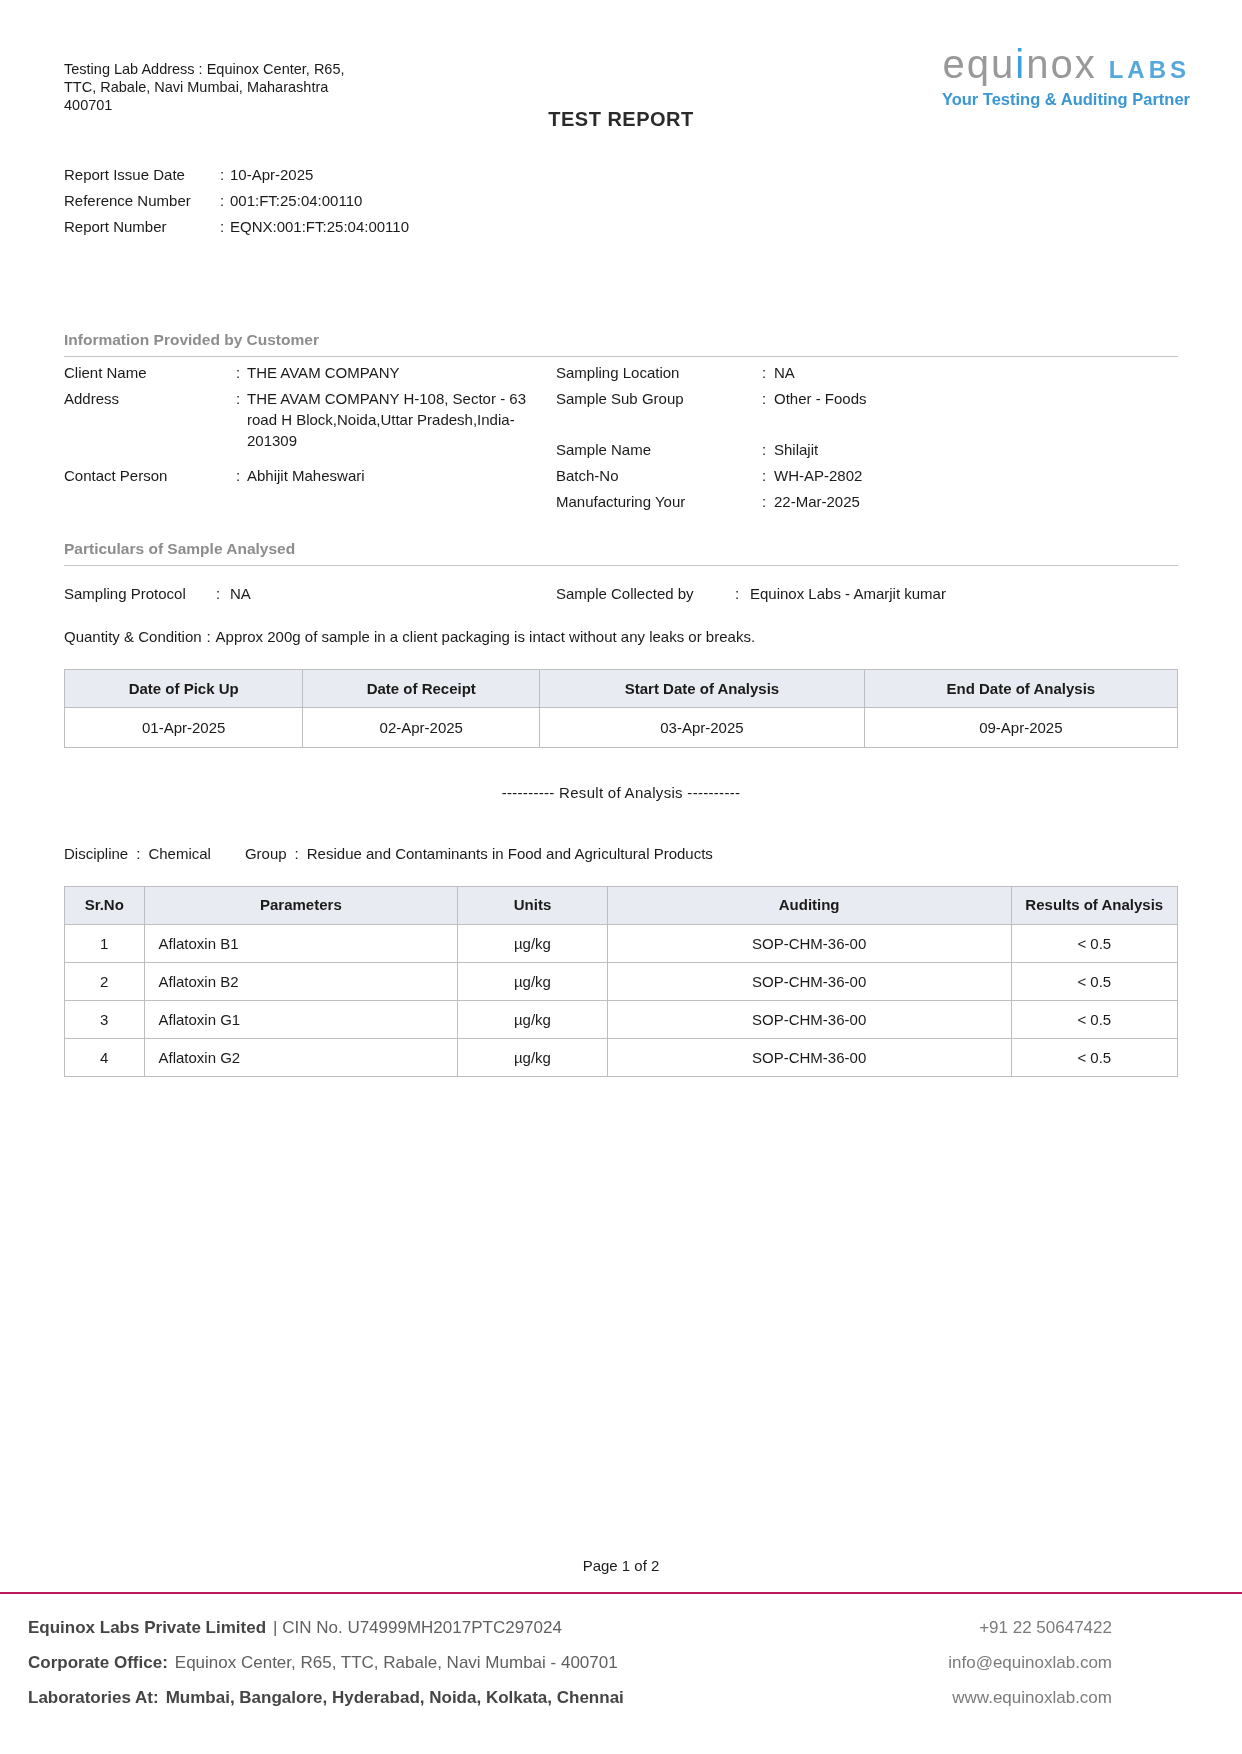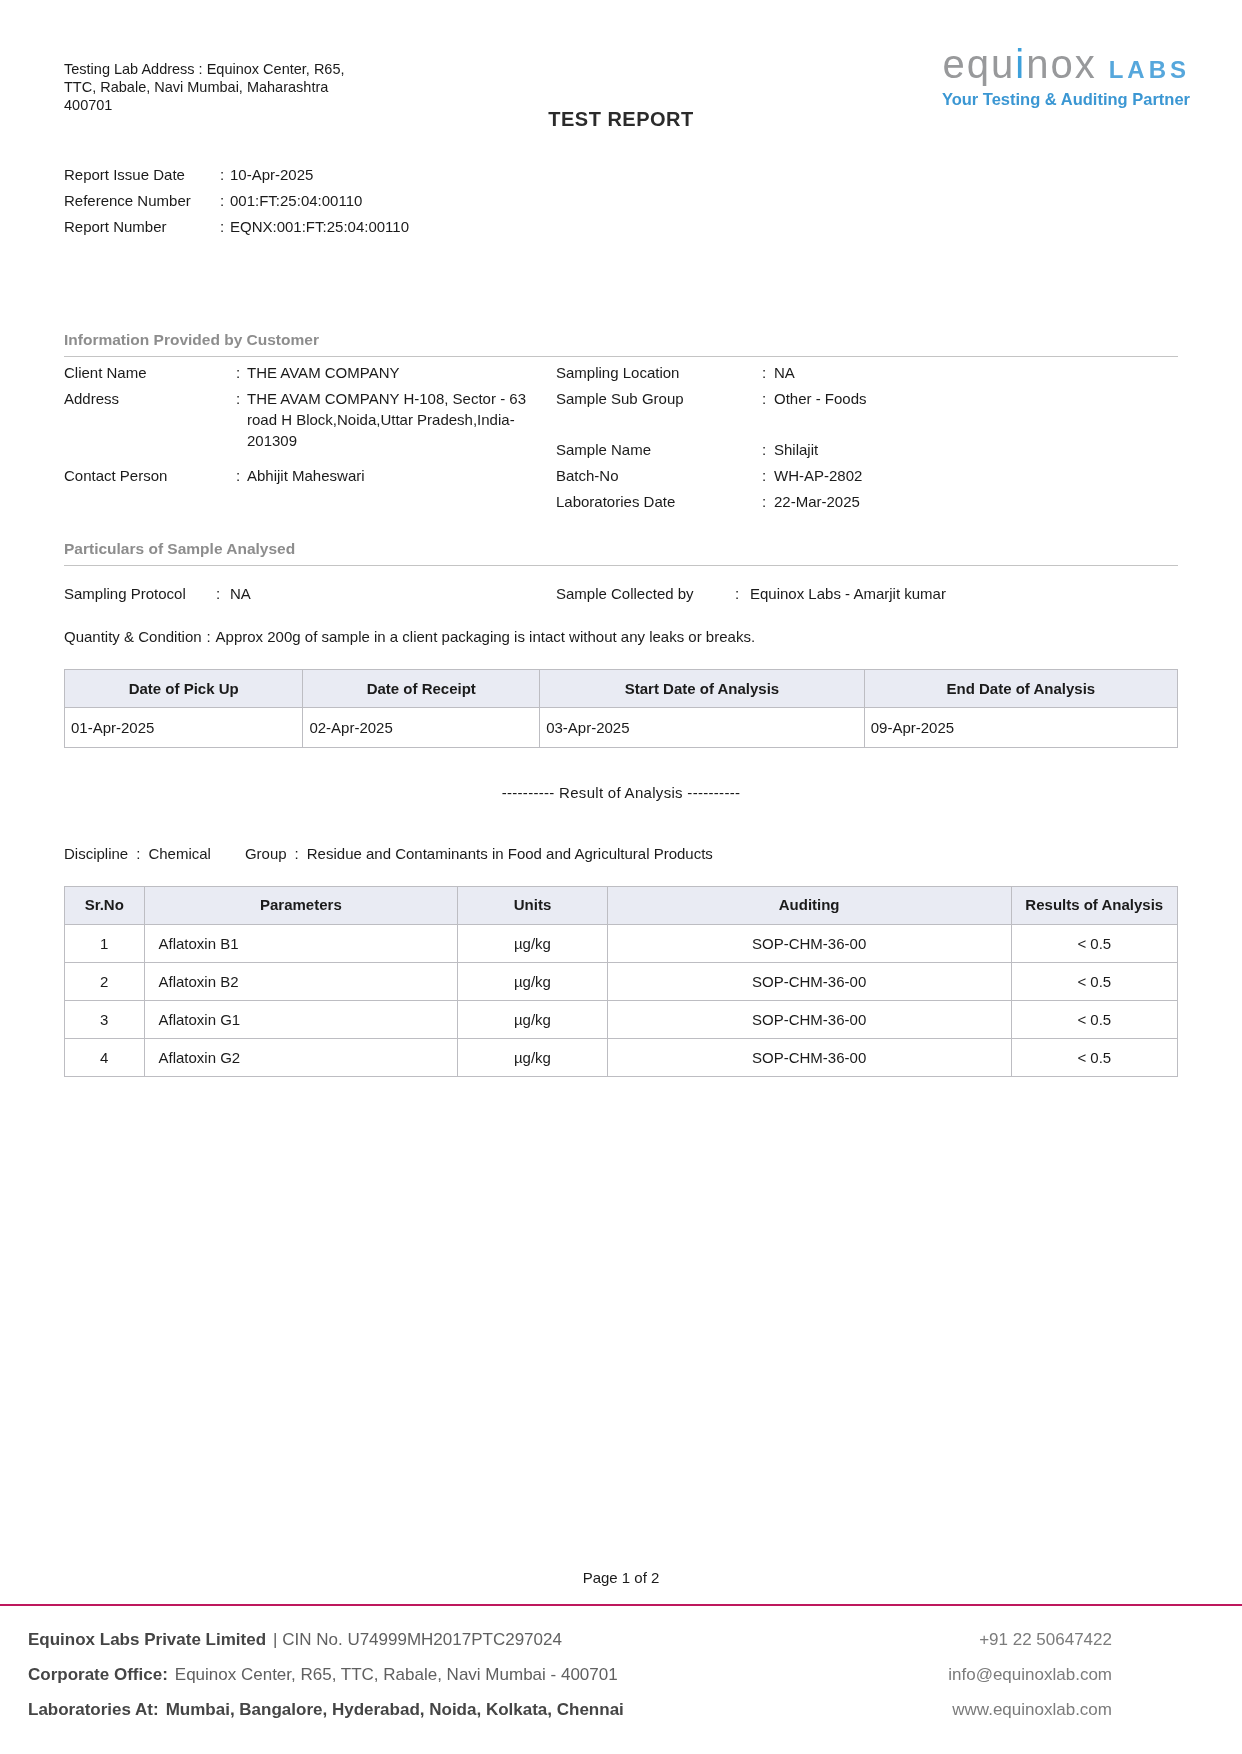--- a/index.html
+++ b/index.html
@@ -64,41 +64,41 @@
   .half-right .col { width:26px; }
   .quantity-row { margin-top:22px; }
   .quantity-row .lbl { width:auto; }
   .quantity-row .col { width:14px; }
   
   table { border-collapse:collapse; width:100%; font-size:15px; }
   th, td { border:1px solid #bdbdc2; }
   th { background:#e9ebf3; font-weight:bold; color:#1b1b1b; }
   .dates-table { margin-top:22px; }
   .dates-table th { padding:10px 6px; }
-  .dates-table td { padding:11px 6px; text-align:left; }
+  .dates-table td { padding:11px 6px; text-align:center; }
   .result-divider { text-align:center; font-size:15px; margin-top:36px; letter-spacing:0.3px; }
   .discipline-row { margin-top:44px; font-size:15px; display:flex; }
   .discipline-item { display:flex; }
   .discipline-item .col { padding:0 8px; }
   .discipline-gap { width:34px; flex:none; }
   .results-table { margin-top:24px; }
   .results-table th { padding:9px 6px; line-height:1.25; }
   .results-table td { padding:10px 6px; text-align:center; }
   .results-table .col-sr { width:62px; }
   .results-table .col-param { width:283px; }
   .results-table .col-units { width:128px; }
   .results-table .col-methods { width:368px; }
   .results-table .col-results { width:144px; }
   .results-table td.cell-param { text-align:left; padding-left:14px; }
   
   .signature-wrap { margin-top:64px; display:flex; flex-direction:column; align-items:flex-end; padding-right:200px; }
   .signature-img { margin-right:26px; margin-bottom:2px; }
   .signature-text { text-align:right; font-size:14.5px; line-height:1.32; color:#111; }
   
-  .page-footer { position:absolute; left:0; right:0; bottom:4px; }
+  .page-footer { position:absolute; left:0; right:0; bottom:16px; }
   .page-num { text-align:center; font-size:15px; color:#1b1b1b; }
   .footer-tagline { text-align:center; color:#2e86c8; font-size:27px; font-weight:bold; margin-top:10px; }
   .footer-bar { border-top:2px solid #be185d; margin-top:18px; padding:24px 0 30px; display:flex; justify-content:space-between; }
   .footer-left { padding-left:28px; font-size:17px; color:#606060; }
   .footer-left .f-line { margin-bottom:15px; }
   .footer-left .f-line:last-child { margin-bottom:0; }
   .f-bold { font-weight:bold; color:#454545; }
   .footer-right { padding-right:130px; text-align:right; font-size:17px; color:#7b7b7b; }
   .footer-right .f-line { margin-bottom:15px; }
   .footer-right .f-line:last-child { margin-bottom:0; }
@@ -178,21 +178,21 @@
             <span class="lbl">Sample Name</span>
             <span class="col">:</span>
             <span class="val">Shilajit</span>
           </div>
           <div class="kv">
             <span class="lbl">Batch-No</span>
             <span class="col">:</span>
             <span class="val">WH-AP-2802</span>
           </div>
           <div class="kv">
-            <span class="lbl">Laboratories Date</span>
+            <span class="lbl">Manufacturing Your</span>
             <span class="col">:</span>
             <span class="val">22-Mar-2025</span>
           </div>
         </div>
       </div>
     </div>
 
     <div class="particulars-section">
       <div class="section-title">Particulars of Sample Analysed</div>
       <div class="particulars-row">

